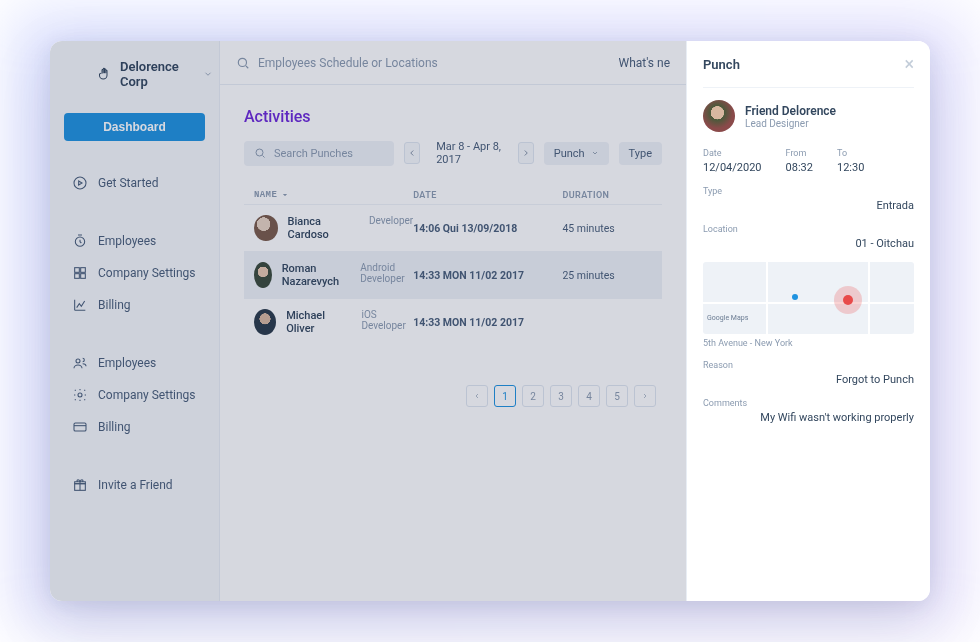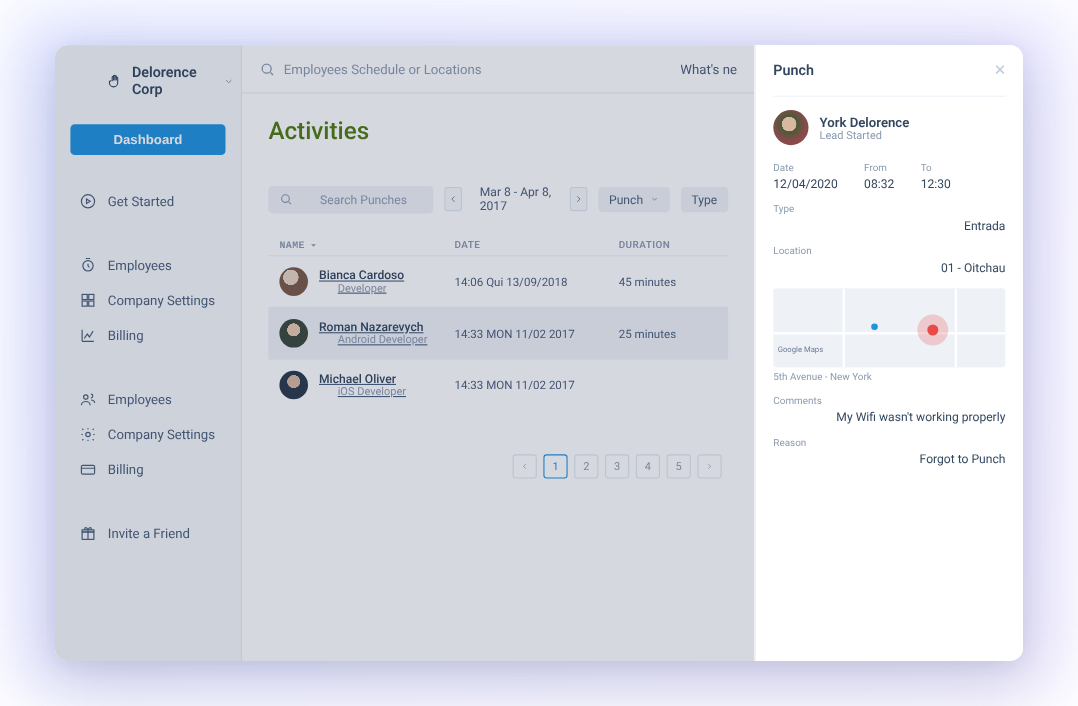--- a/index.html
+++ b/index.html
@@ -100,31 +100,31 @@
   display: flex;
   align-items: center;
   gap: 8px;
   color: #8b9bb0;
   font-size: 12px;
 }
 .search-top svg { width: 14px; height: 14px; stroke: #8b9bb0; fill: none; stroke-width: 2; }
 .whatsnew { color: #4a5f7a; font-size: 12px; white-space: nowrap; overflow: hidden; }
 
 .content { padding: 22px 24px; flex: 1; overflow: hidden; }
-.page-title { font-size: 22px; color: #4d7c0f; font-weight: 500; margin-bottom: 36px; }
+.page-title { font-size: 16px; color: #6d28d9; font-weight: 500; margin-bottom: 14px; }
 
 .filters { display: flex; gap: 10px; align-items: center; margin-bottom: 20px; }
 .search-punches {
   flex: 0 0 150px;
   background: #eef2f7;
   border-radius: 4px;
   padding: 6px 10px;
   display: flex;
   align-items: center;
-  gap: 25px;
+  gap: 8px;
   color: #8b9bb0;
   font-size: 11px;
 }
 .search-punches svg { width: 12px; height: 12px; stroke: #8b9bb0; fill:none; stroke-width:2; }
 .pager-btn {
   width: 22px; height: 22px;
   border: 1px solid #dfe6ef;
   border-radius: 3px;
   background: #f6f8fb;
   display:flex;align-items:center;justify-content:center;
@@ -158,24 +158,24 @@
 }
 .row.selected { background: #eef2f7; }
 .avatar {
   width: 26px; height: 26px; border-radius: 50%;
   background: #c8d2e0;
   display:inline-block;
   margin-right: 10px;
   background-size: cover;
 }
 .name-cell { width: 160px; display:flex; align-items:center; }
-.name-cell .txt { display:flex;flex-direction:column;text-decoration:underline; }
+.name-cell .txt { display:flex;flex-direction:row; }
 .name-cell .nm { color:#33475e; font-weight:500; font-size:11px; }
 .name-cell .rl { color:#8b9bb0; font-size:10px;padding-left:17px; }
-.date-cell { width:150px; font-size:10.5px; }
+.date-cell { width:150px; font-size:10.5px;font-weight:bold; }
 .dur-cell { width:90px; font-size:10.5px; }
 
 .pagination { display:flex; gap:6px; justify-content:flex-end; margin-top:40px; padding-right:6px; }
 .pg {
   width:22px;height:22px;border:1px solid #dfe6ef;border-radius:3px;
   display:flex;align-items:center;justify-content:center;
   font-size:10px;color:#8b9bb0;cursor:pointer;background:#fff;
 }
 .pg.active { border-color:#1f93e0; color:#1f93e0; }
 .pg svg{width:8px;height:8px;stroke:#8b9bb0;fill:none;stroke-width:2;}
@@ -442,22 +442,22 @@
     </div>
 
     <aside class="panel">
       <div class="panel-head">
         <span class="panel-title">Punch</span>
         <span class="close-x">×</span>
       </div>
       <div class="user-row">
         <span class="avatar av4"></span>
         <div>
-          <div class="nm">York Delorence</div>
-          <div class="rl">Lead Started</div>
+          <div class="nm">Friend Delorence</div>
+          <div class="rl">Lead Designer</div>
         </div>
       </div>
 
       <div class="fields">
         <div class="field">
           <div class="lbl">Date</div>
           <div class="val">12/04/2020</div>
         </div>
         <div class="field">
           <div class="lbl">From</div>
@@ -480,23 +480,23 @@
 
       <div class="map">
         <div class="road2"></div>
         <div class="dot1"></div>
         <div class="pin"></div>
         <div class="attr">Google Maps</div>
       </div>
       <div class="map-caption">5th Avenue - New York</div>
 
       <div class="block">
+        <div class="lbl">Reason</div>
+        <div class="val">Forgot to Punch</div>
+      </div>
+      <div class="block">
         <div class="lbl">Comments</div>
         <div class="val">My Wifi wasn't working properly</div>
       </div>
-      <div class="block">
-        <div class="lbl">Reason</div>
-        <div class="val">Forgot to Punch</div>
-      </div>
     </aside>
 
   </div>
 </div>
 
 </body></html>

